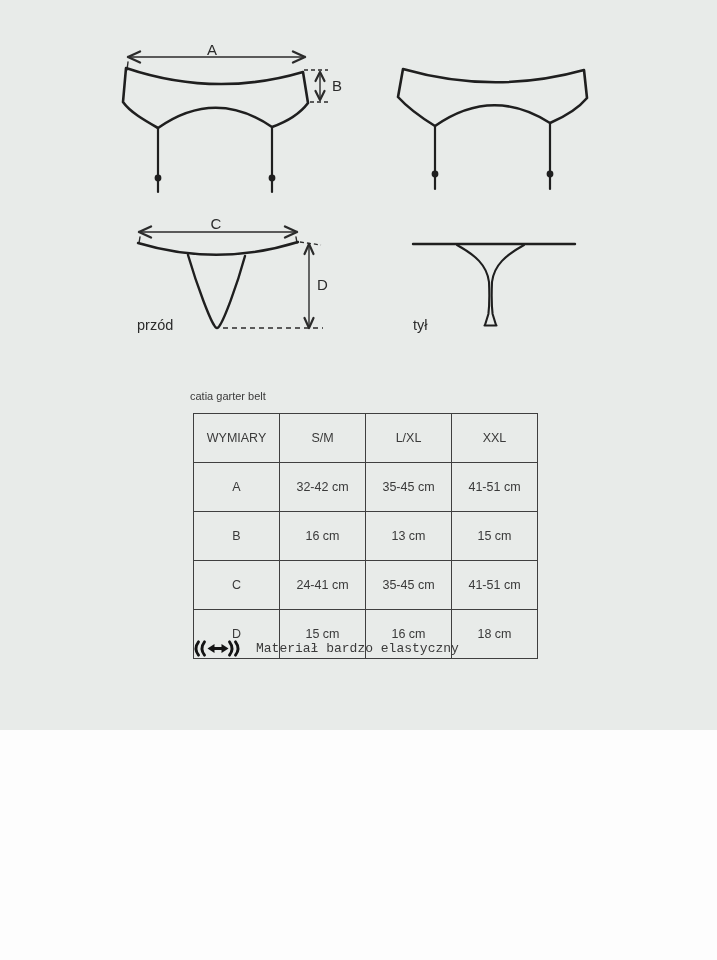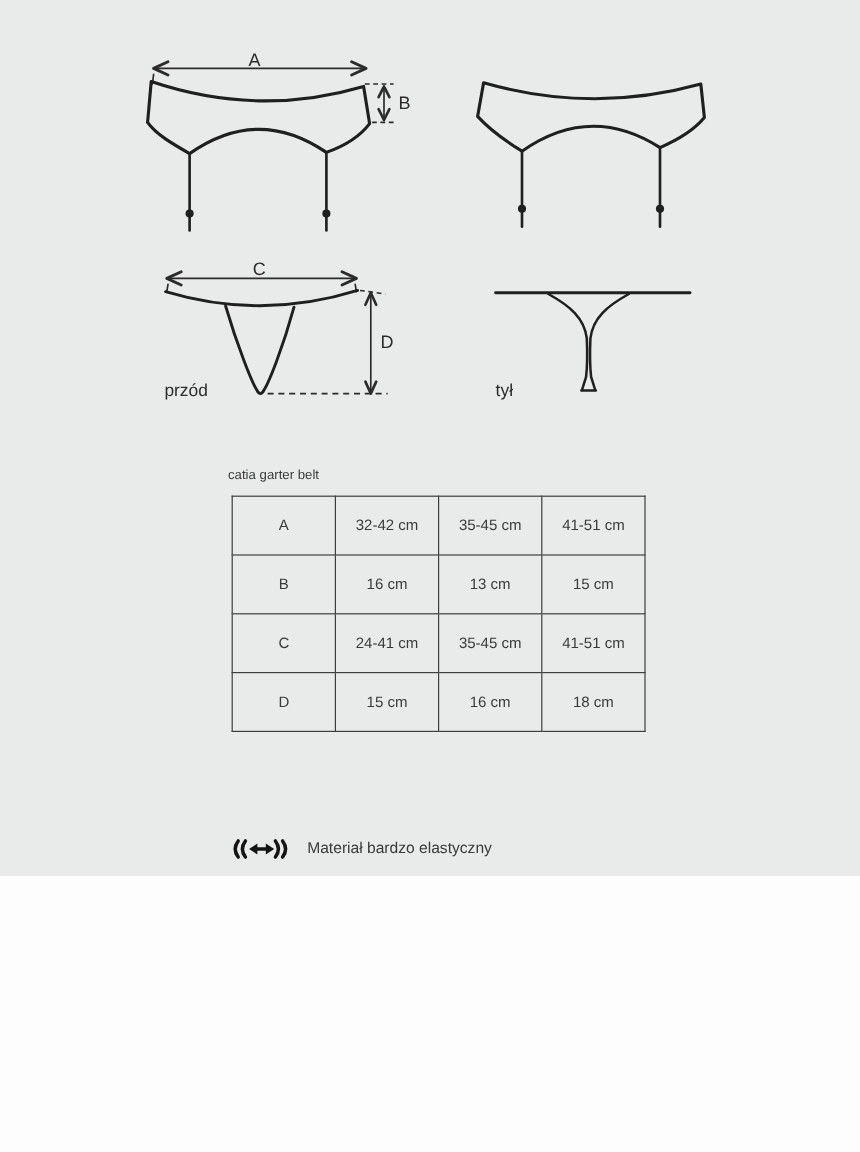--- a/index.html
+++ b/index.html
@@ -31,22 +31,22 @@
     table-layout:fixed;
   }
   table.size-table th,table.size-table td{
     border:1px solid #3f3f3f;
     width:85px;height:48px;
     text-align:center;vertical-align:middle;
     font-size:12.5px;font-weight:normal;color:#3a3a3a;
     padding:0;
   }
   .footnote{
-    position:absolute;left:191px;top:699px;
-    display:flex;height:18px;
+    position:absolute;left:191px;top:639px;
+    display:flex;align-items:center;height:18px;font-family:Liberation Mono, monospace;
   }
   .footnote .stretch-icon{position:static;width:52px;height:17px;flex:none;}
   .footnote-text{
     font-size:13px;color:#3a3a3a;margin-left:13px;white-space:nowrap;
   }
   .outline{stroke:#1f1f1f;fill:none;stroke-linejoin:round;stroke-linecap:round;}
   .measure{stroke:#2b2b2b;fill:none;stroke-linecap:round;}
   .dash{stroke:#2b2b2b;fill:none;}
 </style>
 </head>
@@ -127,20 +127,26 @@
         <path class="outline" stroke-width="2.1" d="M 119 7 C 101 17 89 27 87 44 C 86.4 58 86.4 66 87.6 76 L 91 87"></path>
         <line class="outline" x1="79.5" y1="87.5" x2="91.5" y2="87.5" stroke-width="2.1"></line>
       </g>
       <text class="caption-label" x="8" y="92">tył</text>
     </svg>
 
     <div class="table-title">catia garter belt</div>
 
     <table class="size-table">
       <tbody>
+          <tr>
+        <th>WYMIARY</th>
+        <th>S/M</th>
+        <th>L/XL</th>
+        <th>XXL</th>
+      </tr>
       <tr>
         <td>A</td>
         <td>32-42 cm</td>
         <td>35-45 cm</td>
         <td>41-51 cm</td>
       </tr>
       <tr>
         <td>B</td>
         <td>16 cm</td>
         <td>13 cm</td>

